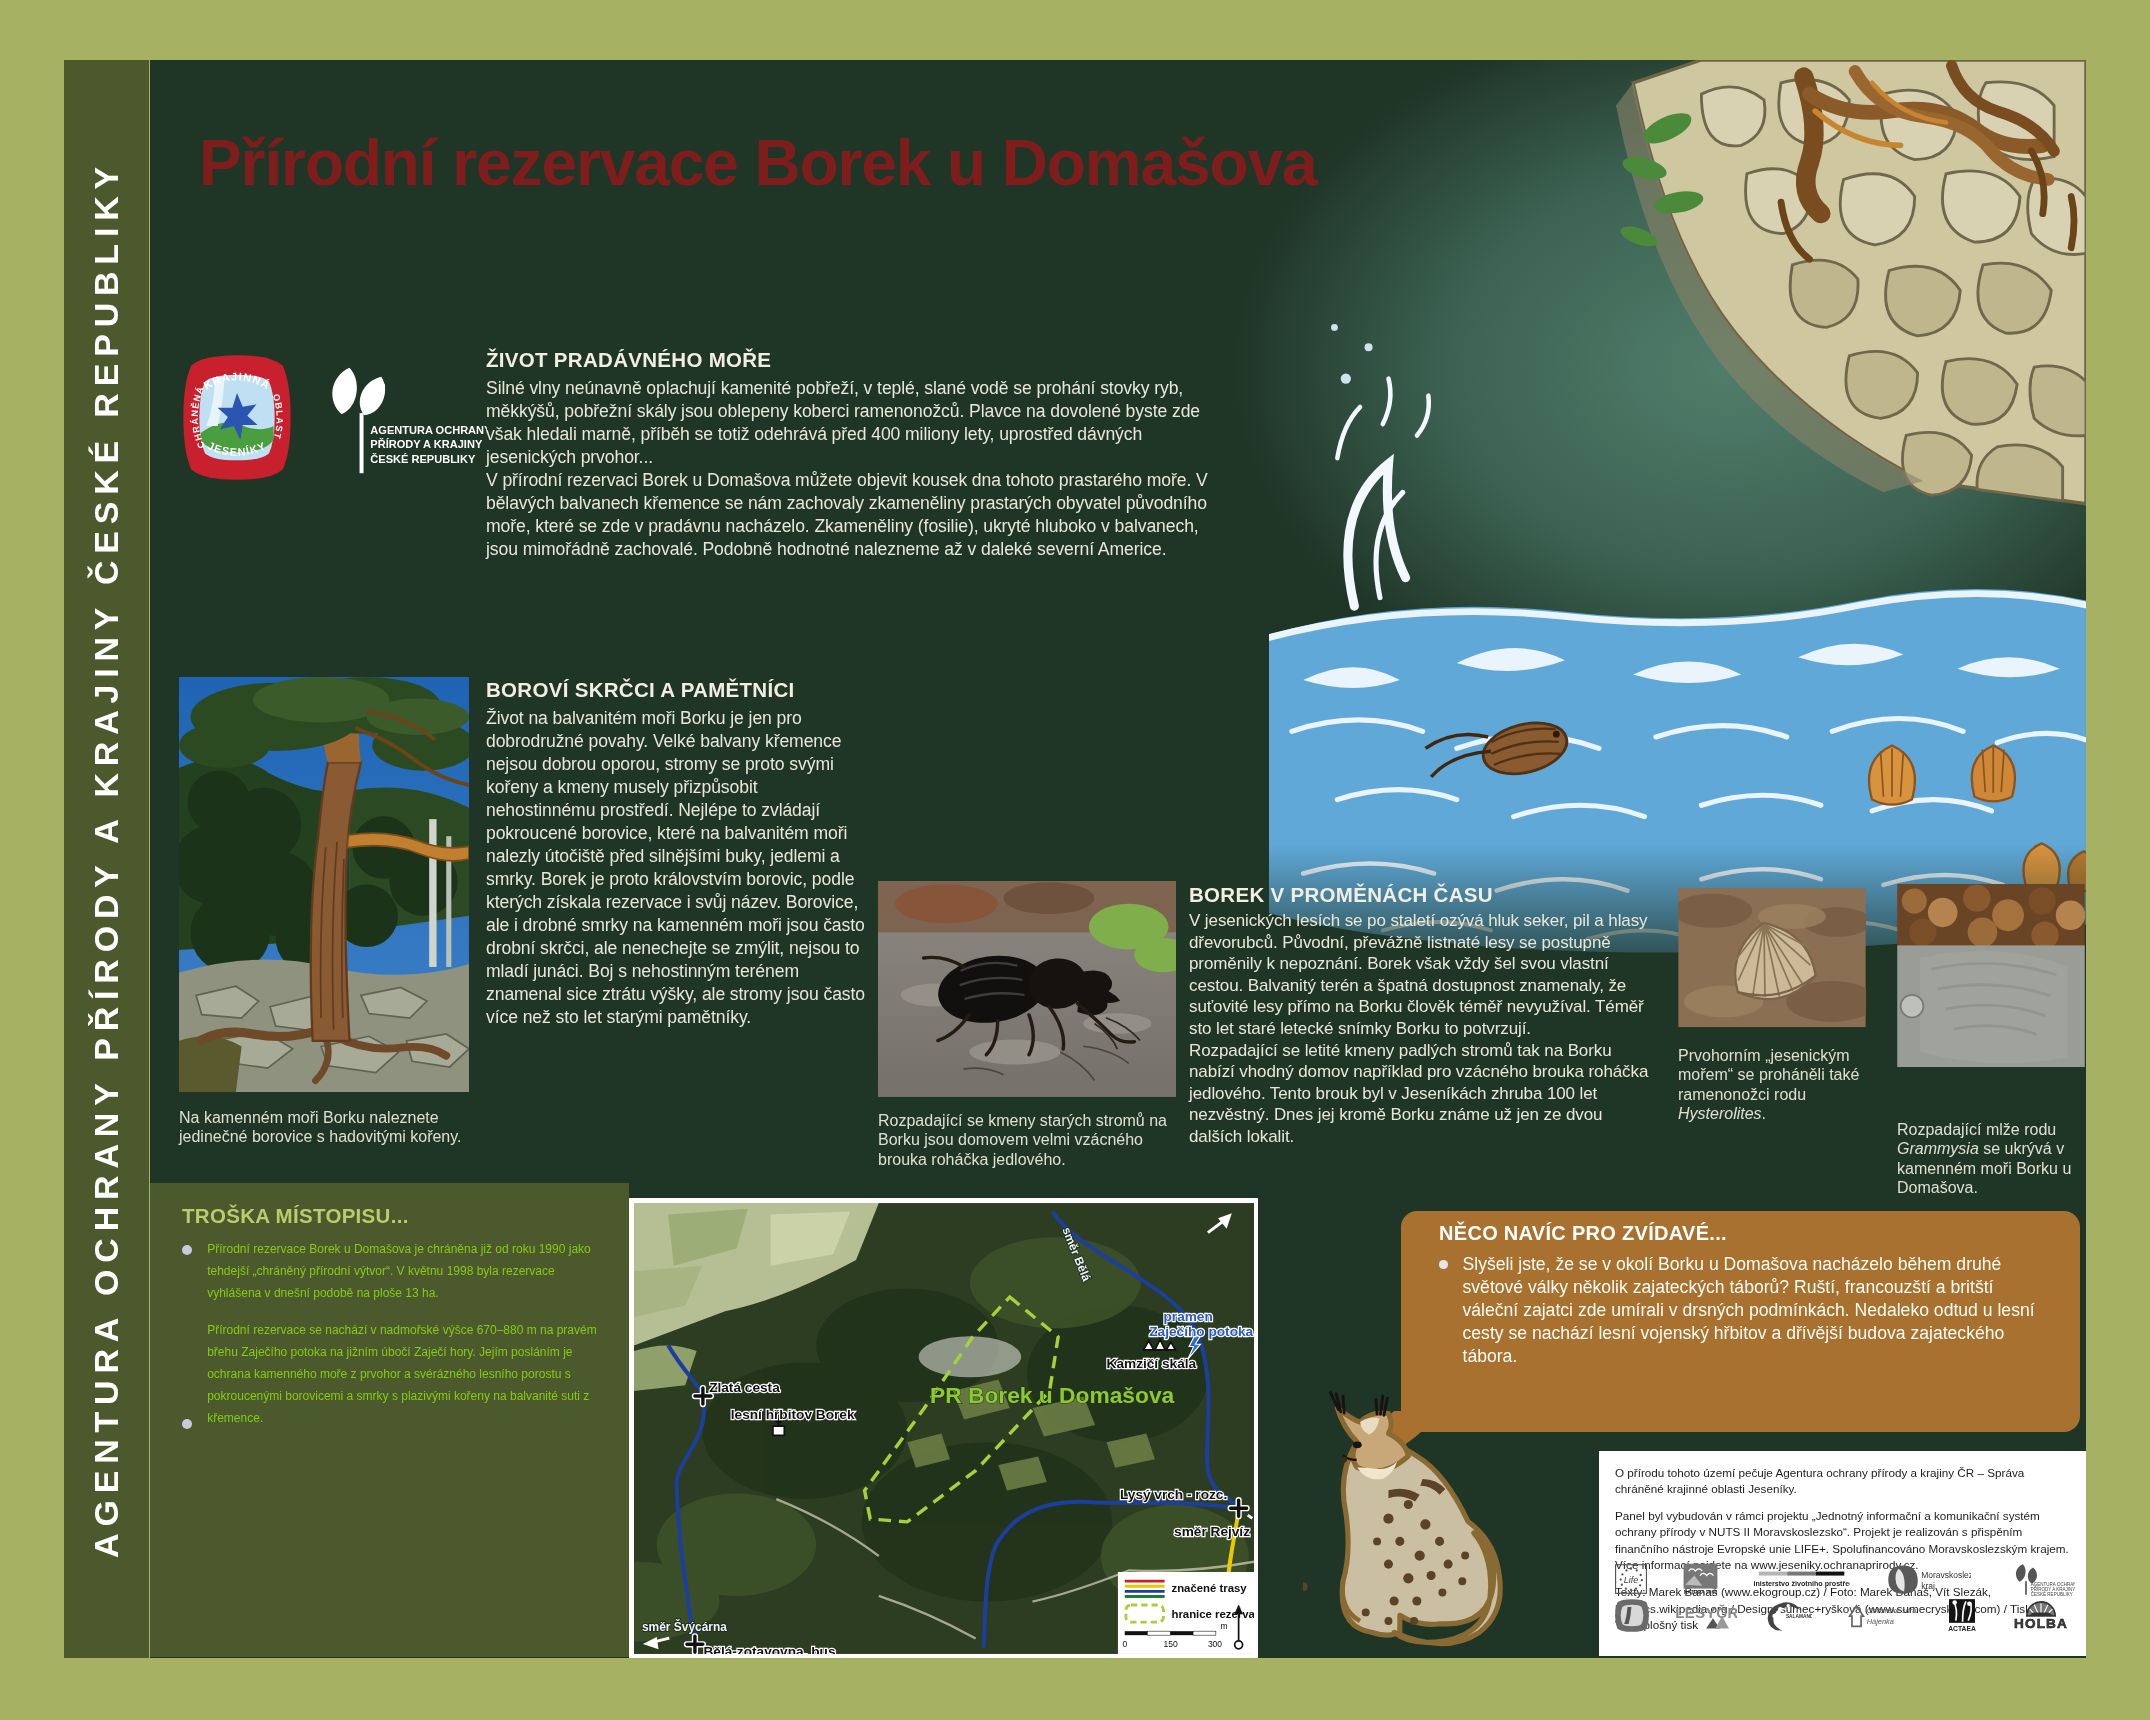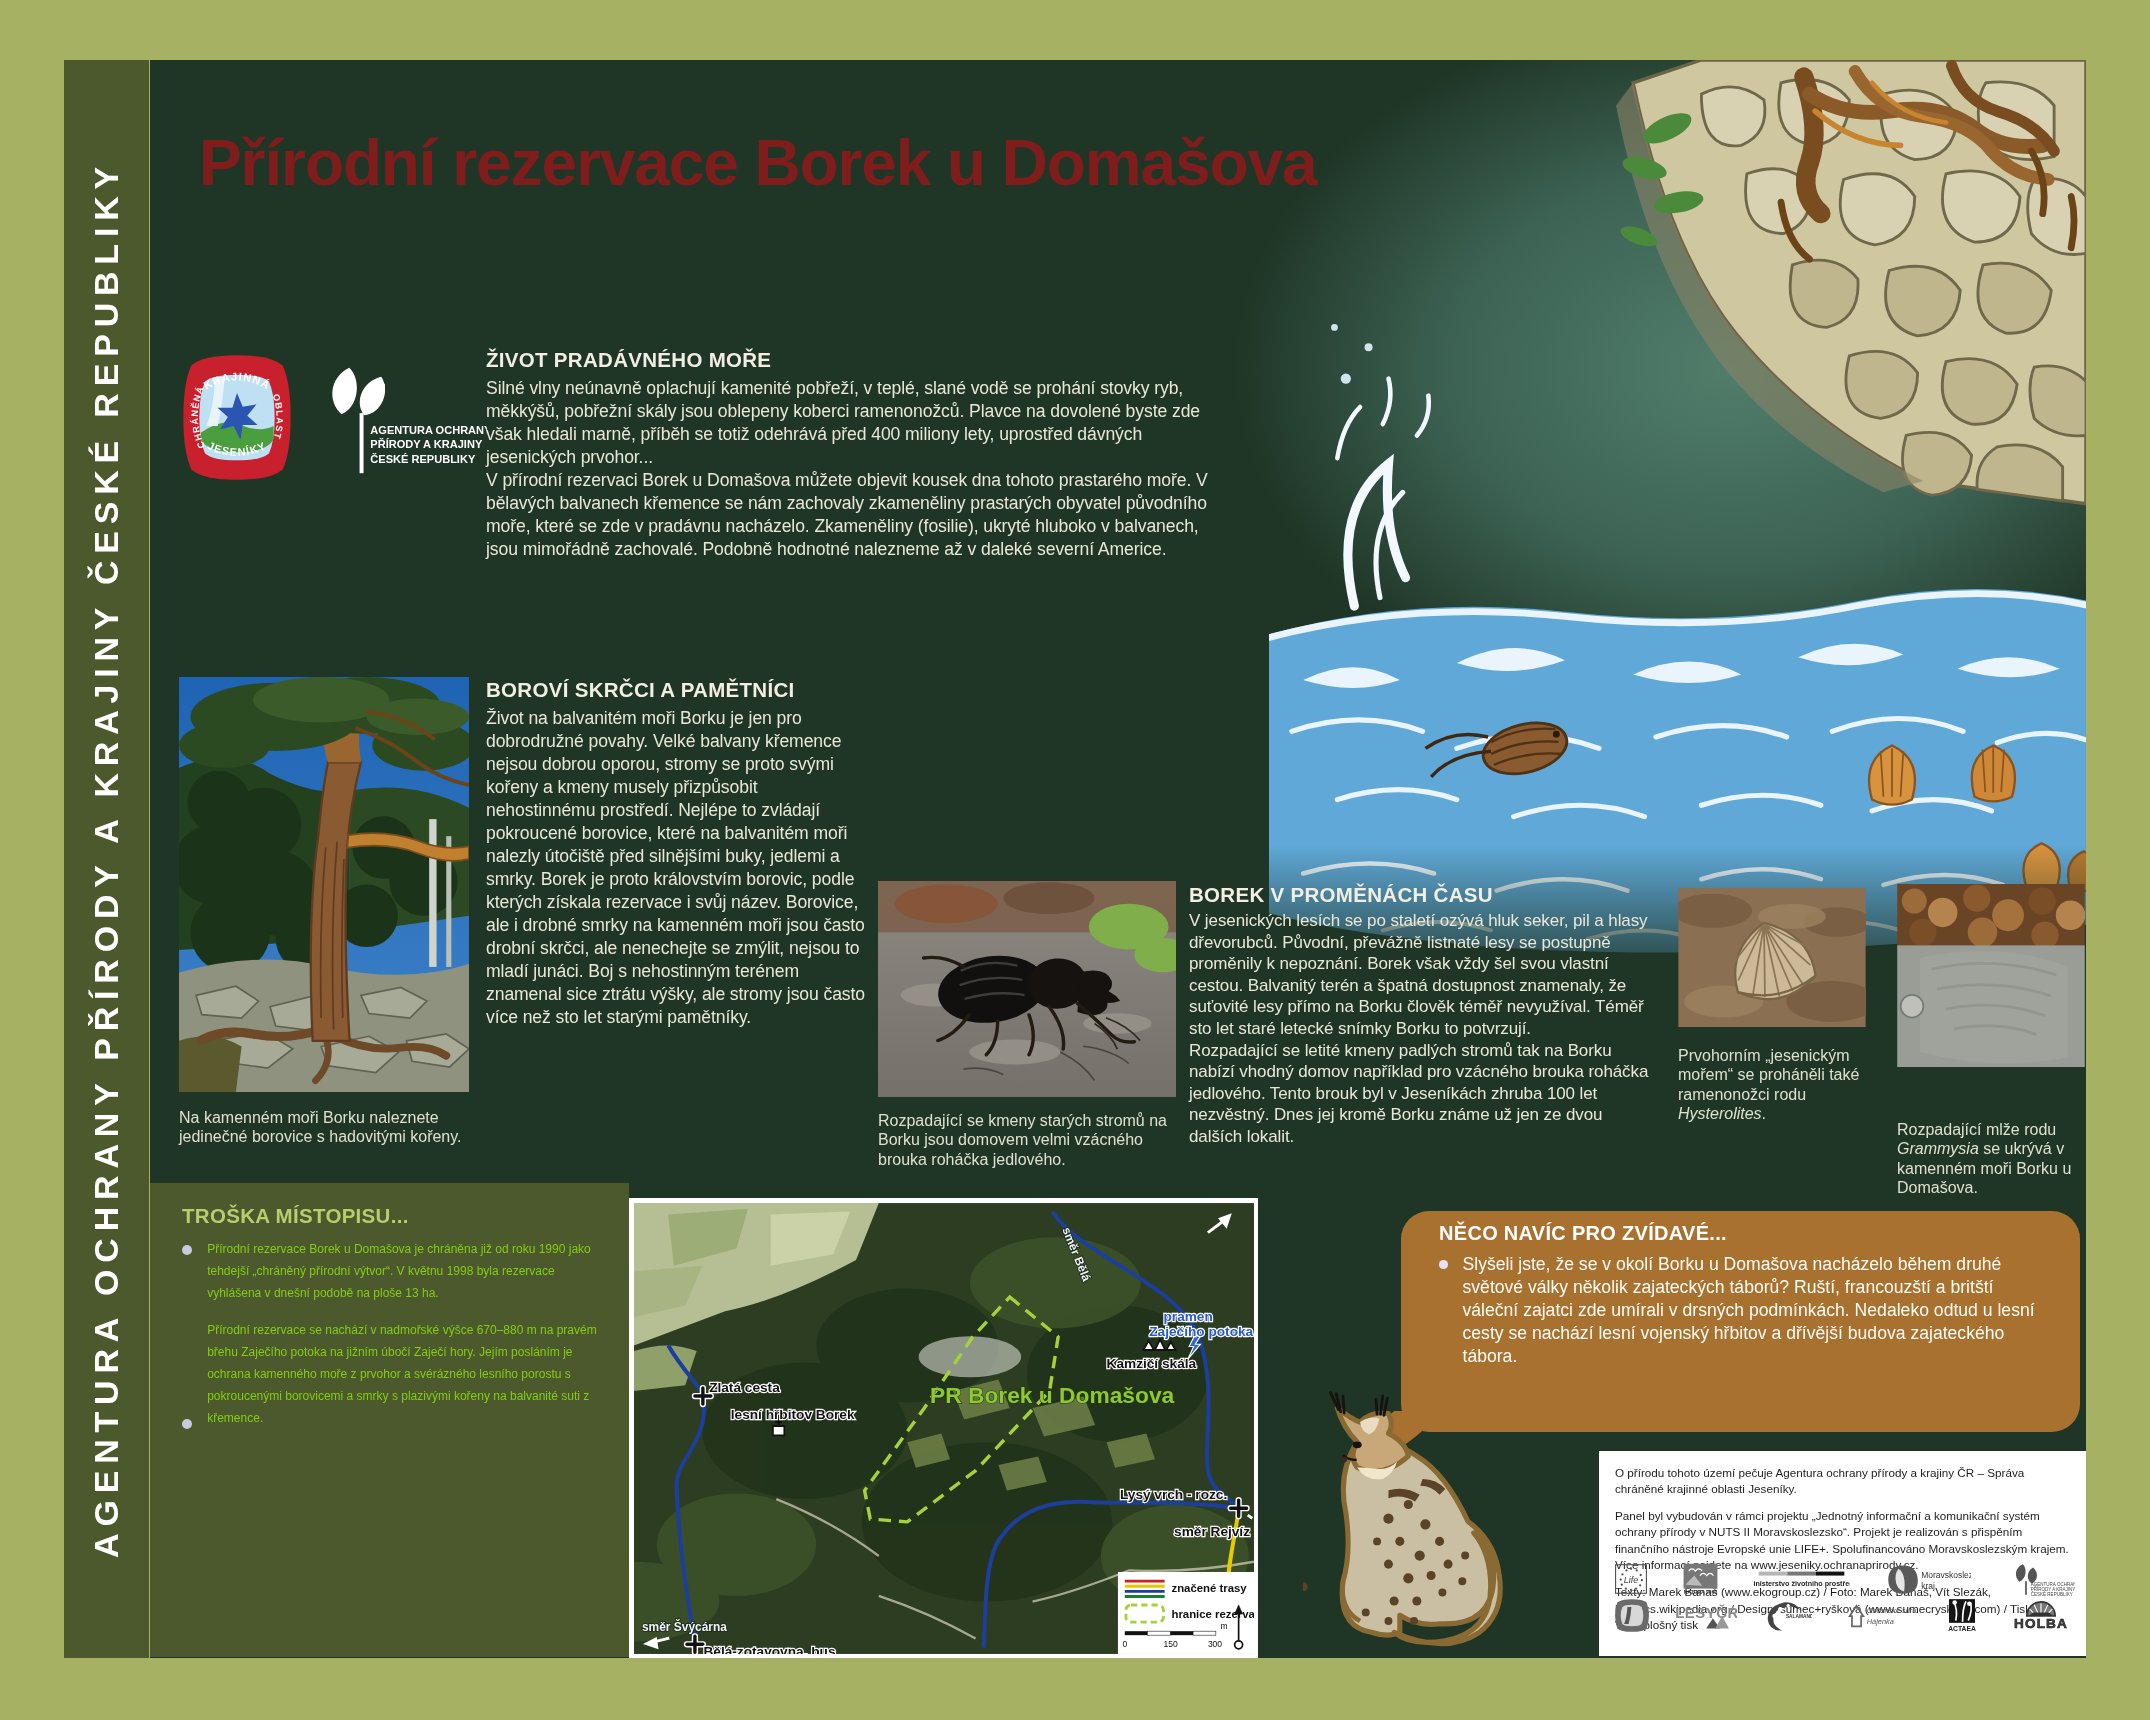--- a/index.html
+++ b/index.html
@@ -17,21 +17,21 @@
   .subtitle{left:199px;top:225px;color:#a3c162;font-weight:bold;font-size:42px;letter-spacing:-0.6px;white-space:nowrap;}
   .h-sec{font-weight:bold;font-size:20.5px;color:#f2efe2;letter-spacing:0.3px;}
   .body-txt{font-size:17.6px;line-height:23px;color:#e9e8d8;white-space:pre-line;letter-spacing:-0.1px;}
   .cap{font-size:16px;line-height:19.3px;color:#dfe0cf;}
   .photo{border:0;overflow:hidden;}
   .trosca{left:150px;top:1183px;width:479px;height:474px;background:#4c592c;}
   .trosca .h-sec{color:#b7ce6e;}
   .t-body{font-size:12px;line-height:22px;color:#84cc16;}
   .bullet{display:flex;margin-bottom:15px;}
   .dot{flex:0 0 10.2px;height:10.2px;border-radius:50%;background:#c7cbdd;margin:6.8px 15px 0 0;}
-  .bubble{left:1401px;top:1211px;width:679px;height:221px;background:#a8712f;border-radius:28px;}
+  .bubble{left:1401px;top:1211px;width:679px;height:221px;background:#a8712f;border-radius:16px;}
   .bubble-inner{position:absolute;left:38px;top:11.4px;right:28.4px;}
   .bubble .h-sec{color:#ffffff;font-size:20px;}
   .b-body{font-size:17.6px;line-height:23px;color:#fdfdf6;}
   .bubble .dot{background:#e4e4f0;width:8.5px;flex:0 0 8.5px;height:8.5px;}
   .infobox{left:1599px;top:1451px;width:487px;height:205px;background:#ffffff;
            padding:13.7px 16px;box-sizing:border-box;}
   .f-txt{font-size:11.7px;line-height:16.5px;color:#1d1d1d;white-space:pre-line;}
   .logo-row{position:absolute;left:16px;right:11.4px;display:flex;align-items:center;justify-content:space-between;}
   .map-box{left:629px;top:1198px;width:629px;height:460px;background:#ffffff;padding:4.6px;box-sizing:border-box;}
   svg text{font-family:"Liberation Sans",sans-serif;}

